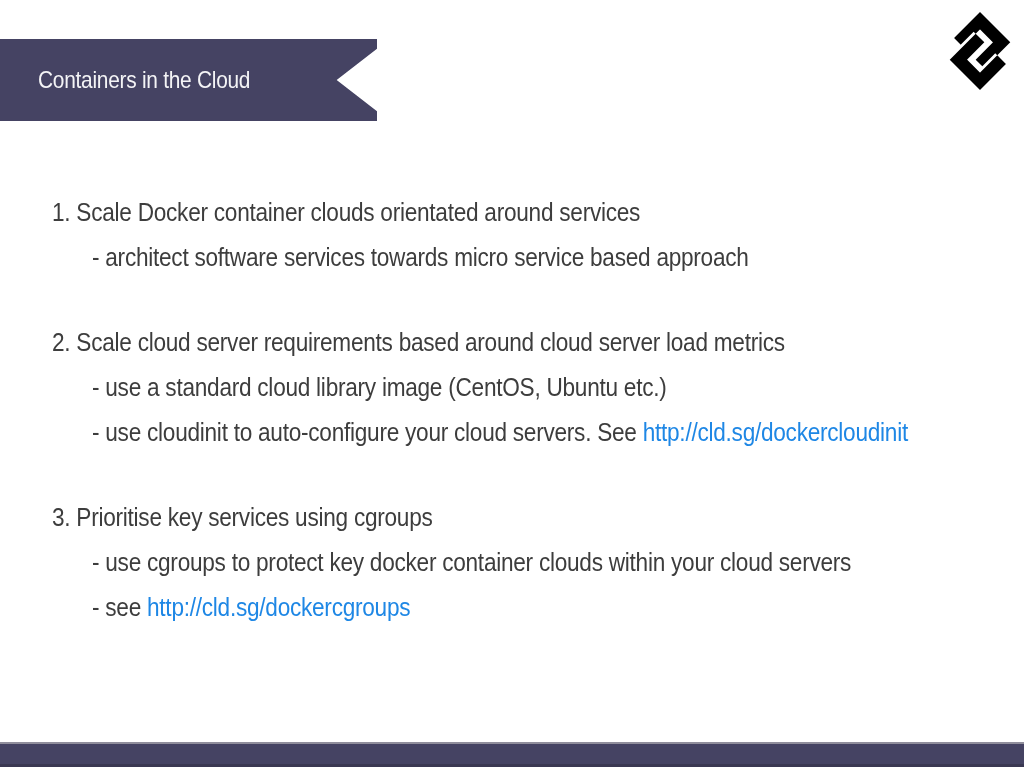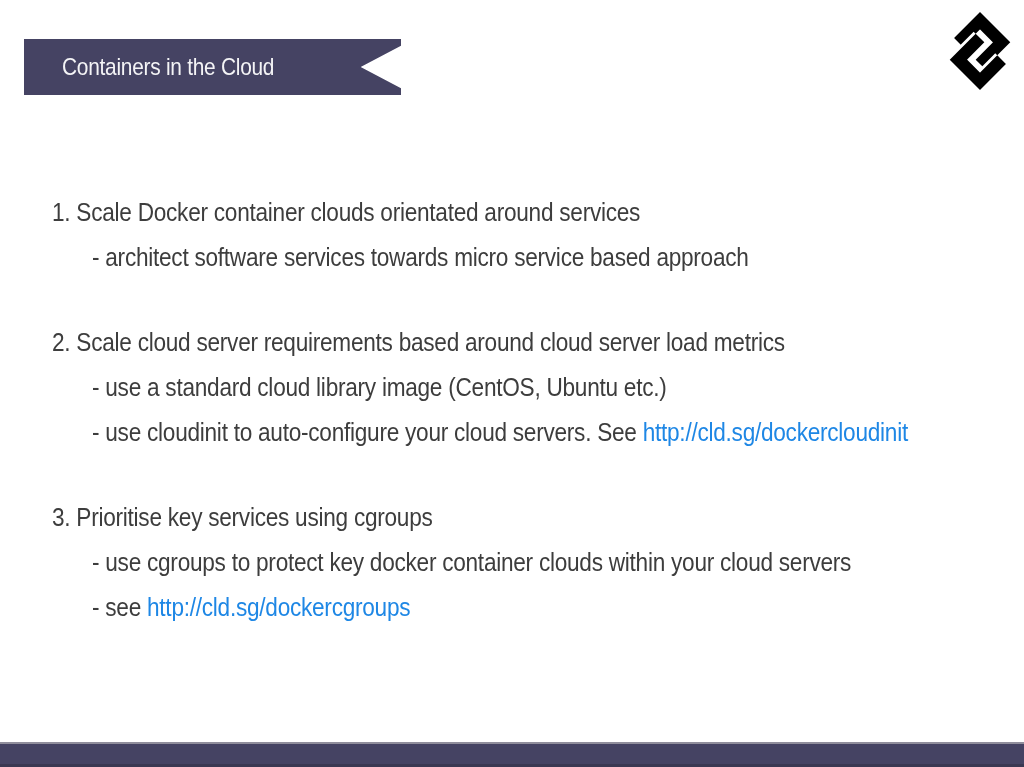--- a/index.html
+++ b/index.html
@@ -16,27 +16,26 @@
     display: inline-block;
     transform: scaleX(0.87);
     transform-origin: 0 50%;
     white-space: nowrap;
     letter-spacing: -0.3px;
   }
   
   .ribbon {
     position: absolute;
     left: 0; top: 39px;
-    width: 377px; height: 56px;
+    width: 377px; height: 82px;
     background: #454363;
     clip-path: polygon(0 0, 100% 0, 100% 12%, 89.3% 50%, 100% 88%, 100% 100%, 0 100%);
     display: flex;
     align-items: center;
     padding-left: 38px;
-    margin-left: 24px;
   }
   .ribbon-title {
     color: #f4f4f6;
     font-size: 24px;
     font-weight: normal;
   }
   
   .logo {
     position: absolute;
     top: 4px; right: 8px;

